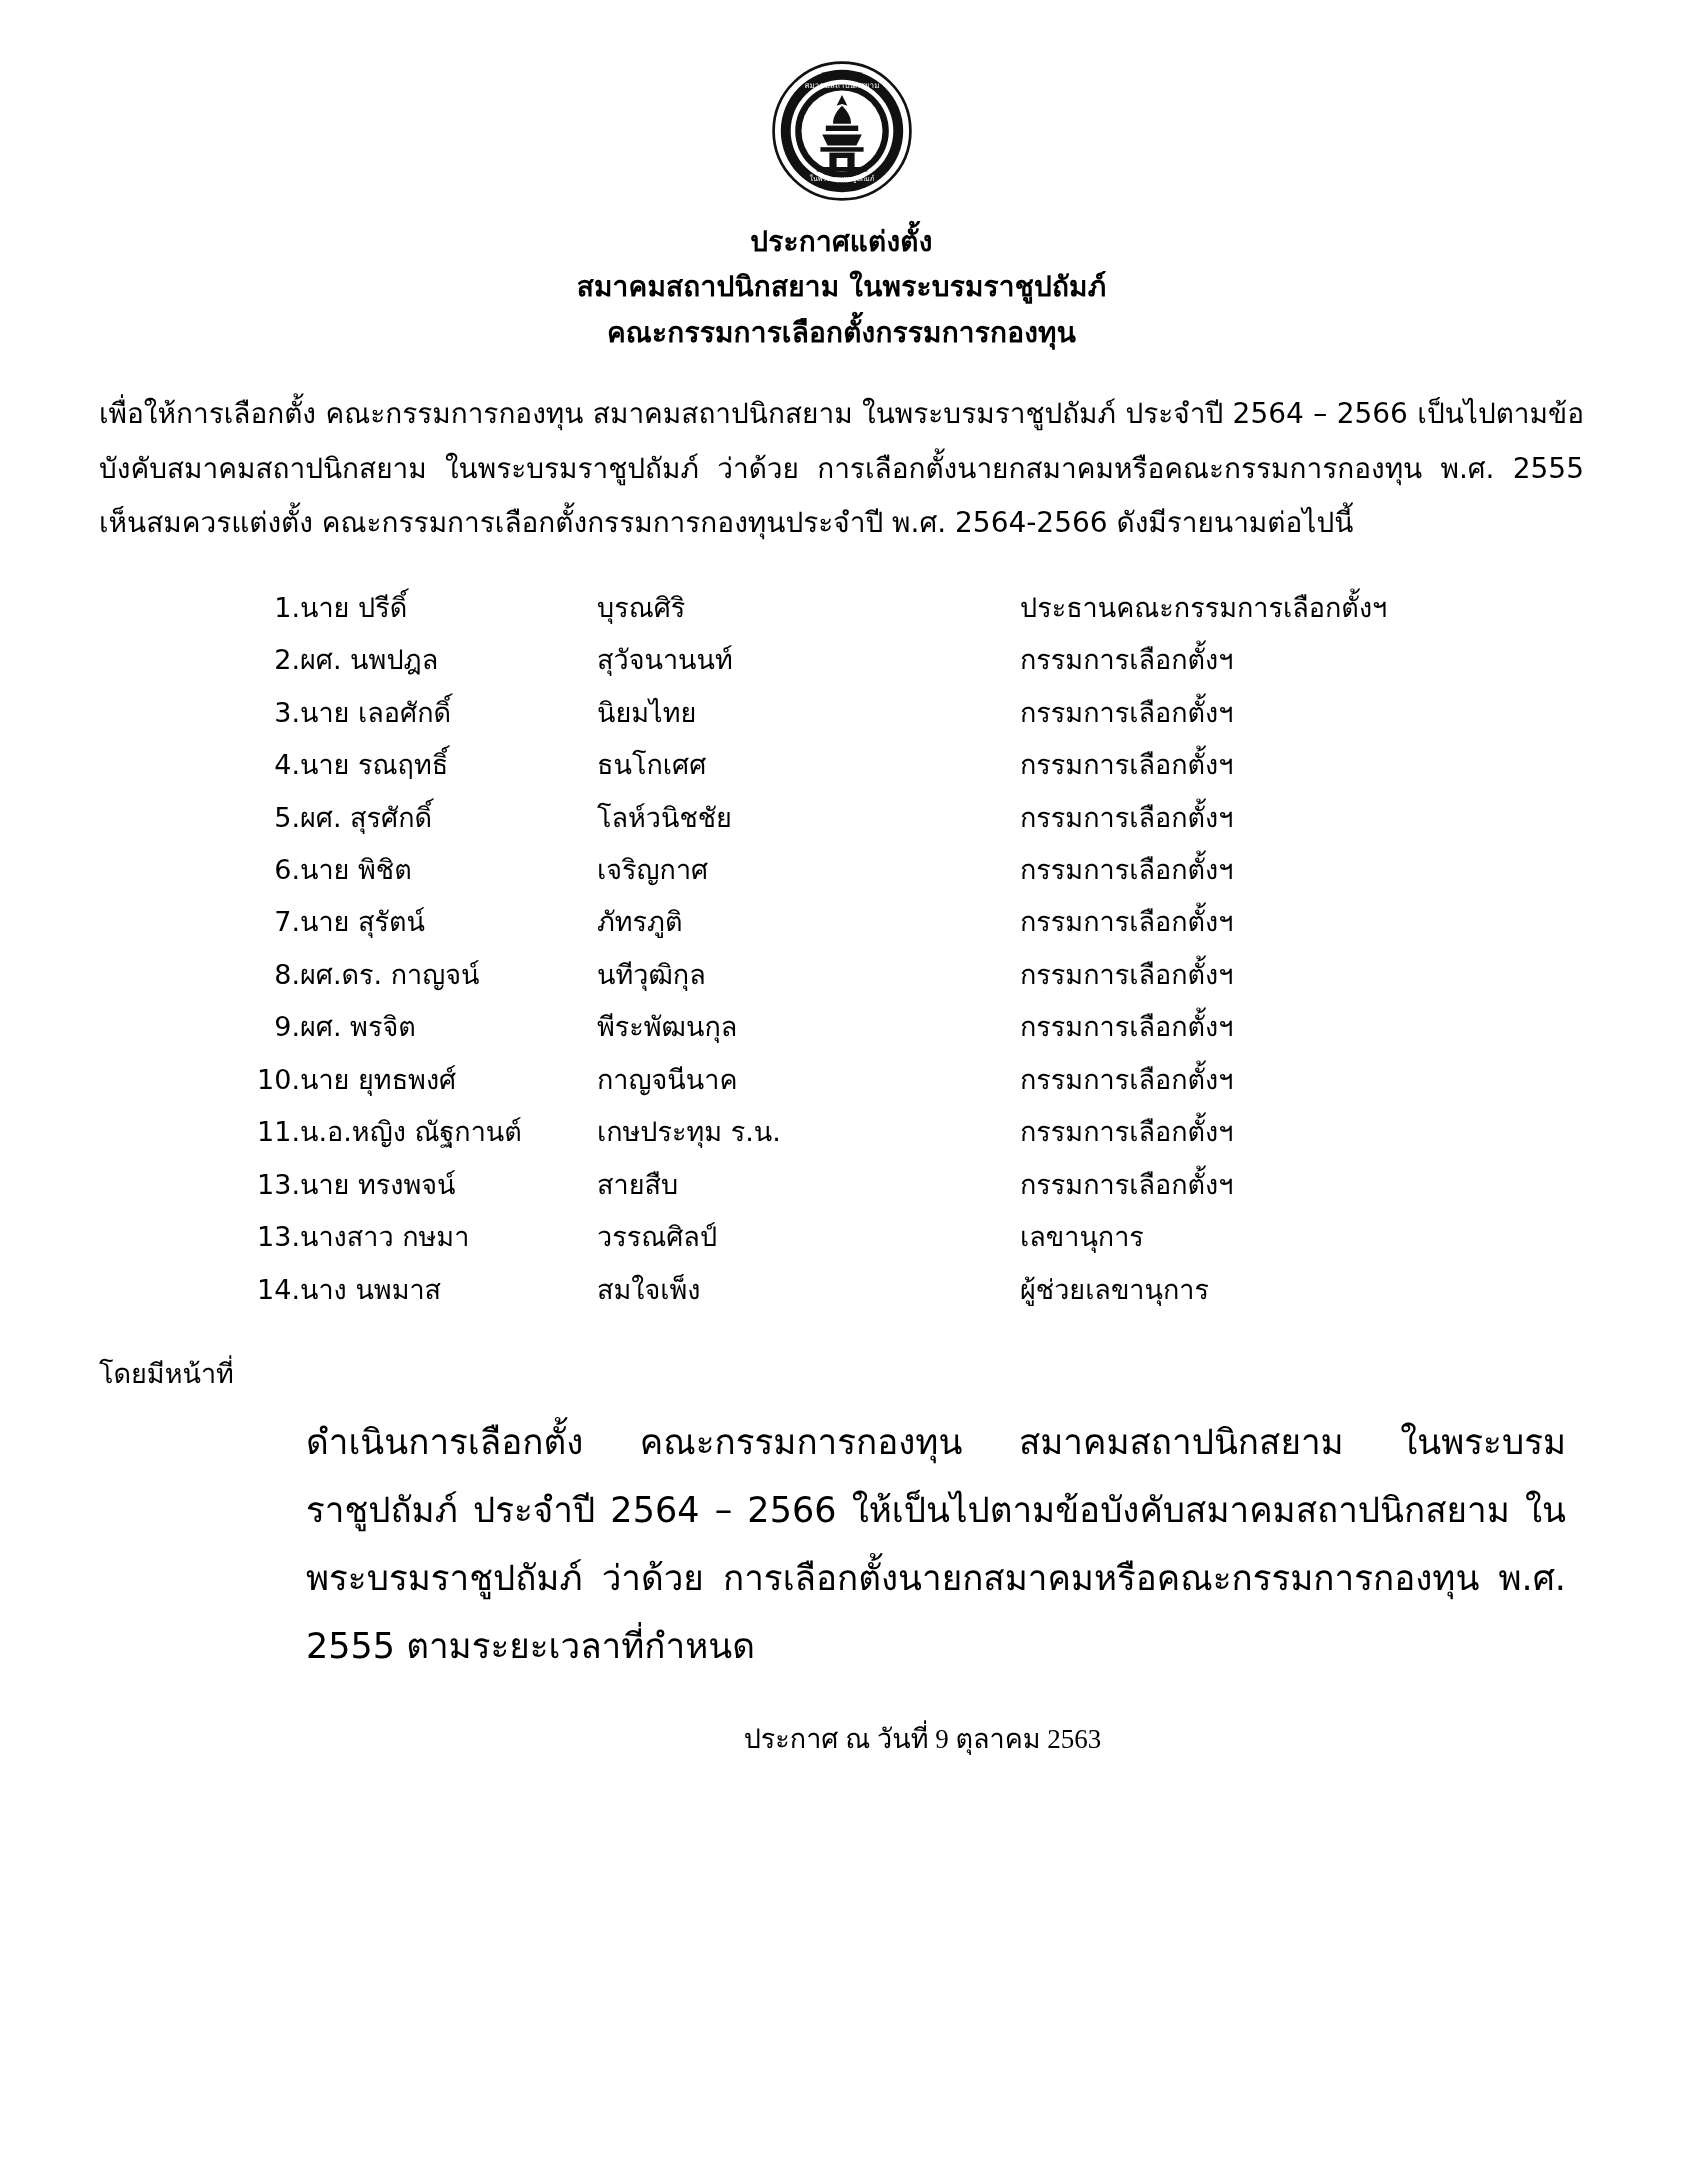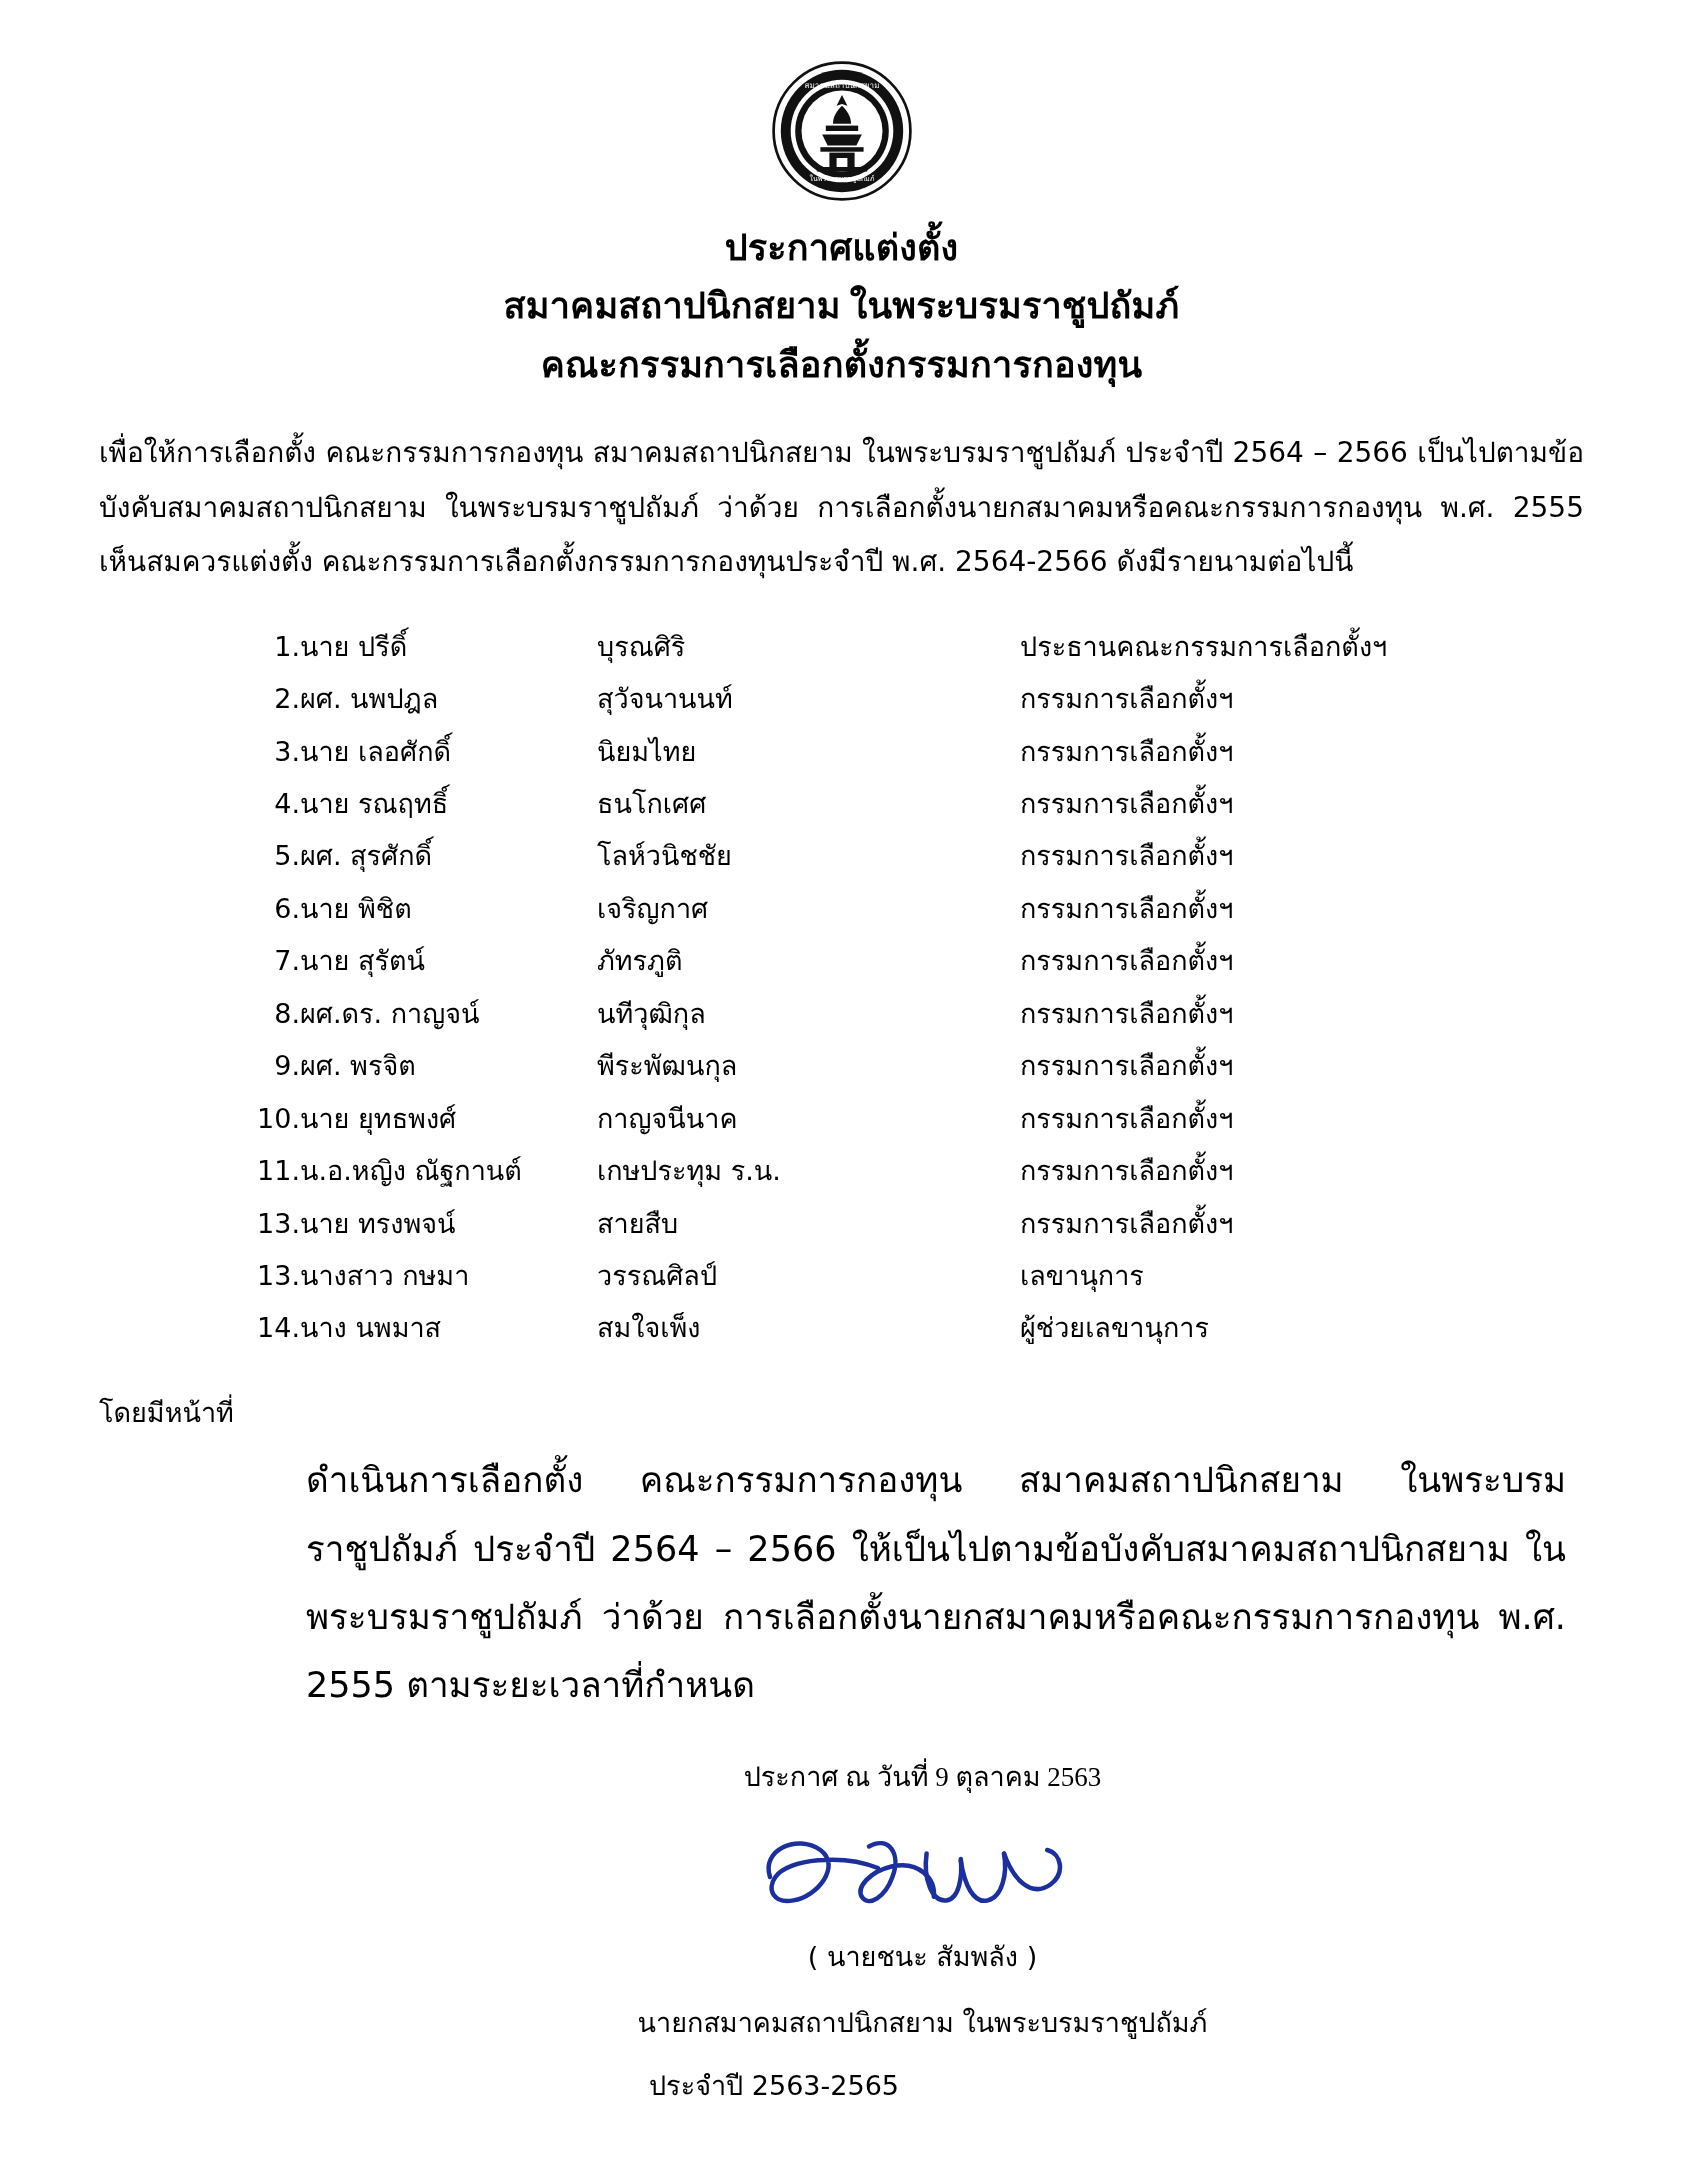--- a/index.html
+++ b/index.html
@@ -37,24 +37,23 @@
     position: relative;
   }
   .logo svg { display: block; }
 
   
   .title-block {
     text-align: center;
     line-height: 1.62;
   }
   .title-line {
-    font-size: 36px;
+    font-size: 28px;
     font-weight: bold;
     letter-spacing: 0.2px;
-    font-family: Liberation Serif, serif;
   }
 
   
   .intro {
     margin-top: 32px;
     font-size: 28px;
     line-height: 1.95;
     text-align: justify;
     text-justify: inter-word;
   }
@@ -254,31 +253,15 @@
         <td class="role">ผู้ช่วยเลขานุการ</td>
       </tr>
     </tbody>
   </table>
 
   <div class="duty-label">โดยมีหน้าที่</div>
   <div class="duty-body">ดำเนินการเลือกตั้ง คณะกรรมการกองทุน สมาคมสถาปนิกสยาม ในพระบรมราชูปถัมภ์ ประจำปี 2564 – 2566 ให้เป็นไปตามข้อบังคับสมาคมสถาปนิกสยาม ในพระบรมราชูปถัมภ์ ว่าด้วย การเลือกตั้งนายกสมาคมหรือคณะกรรมการกองทุน พ.ศ. 2555 ตามระยะเวลาที่กำหนด</div>
 
   <div class="date-line">ประกาศ  ณ  วันที่   9   ตุลาคม 2563</div>
 
-  <div class="sig-area">
-    <div class="sig-scribble">
-      <svg width="378" height="126" viewBox="0 0 420 140" aria-hidden="true">
-        <g fill="none" stroke="#1b2f9e" stroke-width="5" stroke-linecap="round" stroke-linejoin="round">
-          <path d="M40 70 C30 40 70 22 96 40 C120 58 92 92 66 96 C44 100 36 84 46 70 C60 50 120 44 160 60"></path>
-          <path d="M150 36 C172 24 186 44 176 70 C168 92 150 104 142 92 C136 82 150 64 176 58 C206 52 224 72 222 92"></path>
-          <path d="M214 44 C210 72 220 98 236 96 C250 94 254 70 252 50"></path>
-          <path d="M252 52 C256 78 266 100 282 96 C298 92 304 66 300 44"></path>
-          <path d="M300 44 C310 72 330 94 352 78 C368 66 364 44 348 40"></path>
-        </g>
-      </svg>
-    </div>
-    <div class="sig-name">( นายชนะ  สัมพลัง )</div>
-    <div class="sig-pos">นายกสมาคมสถาปนิกสยาม ในพระบรมราชูปถัมภ์</div>
-    <div class="sig-term">ประจำปี 2563-2565</div>
-  </div>
 
 </div>
 
 
 </body></html>

